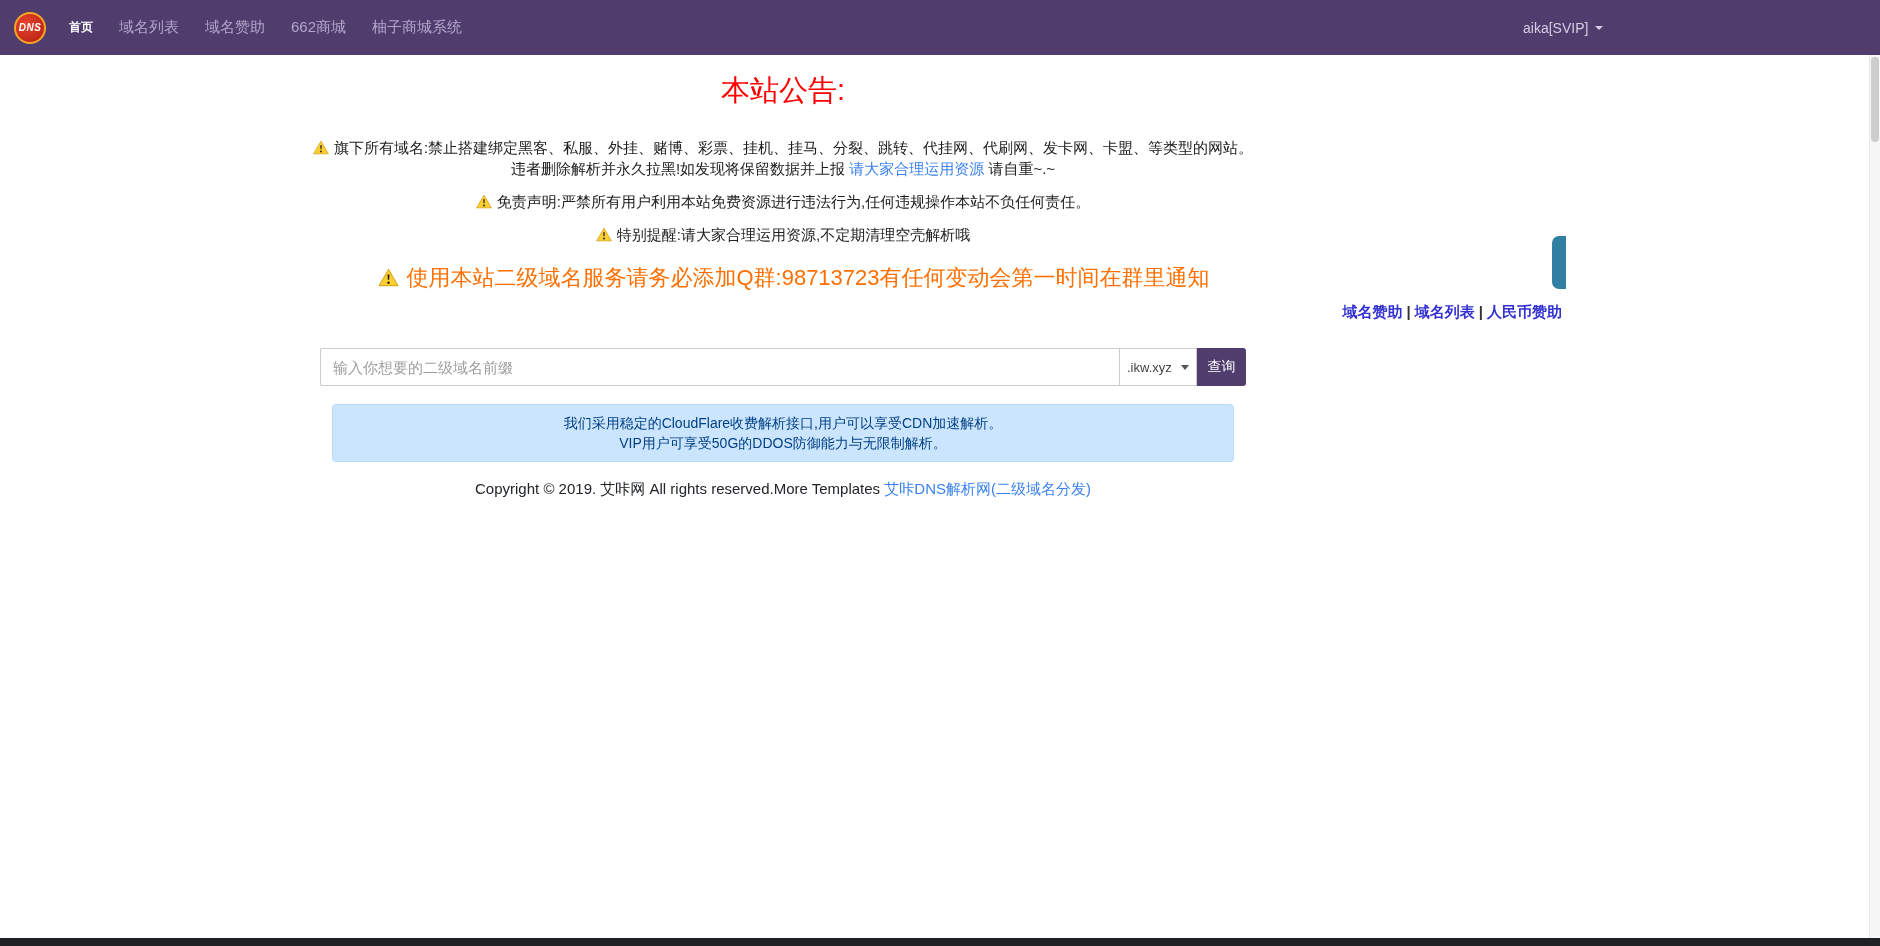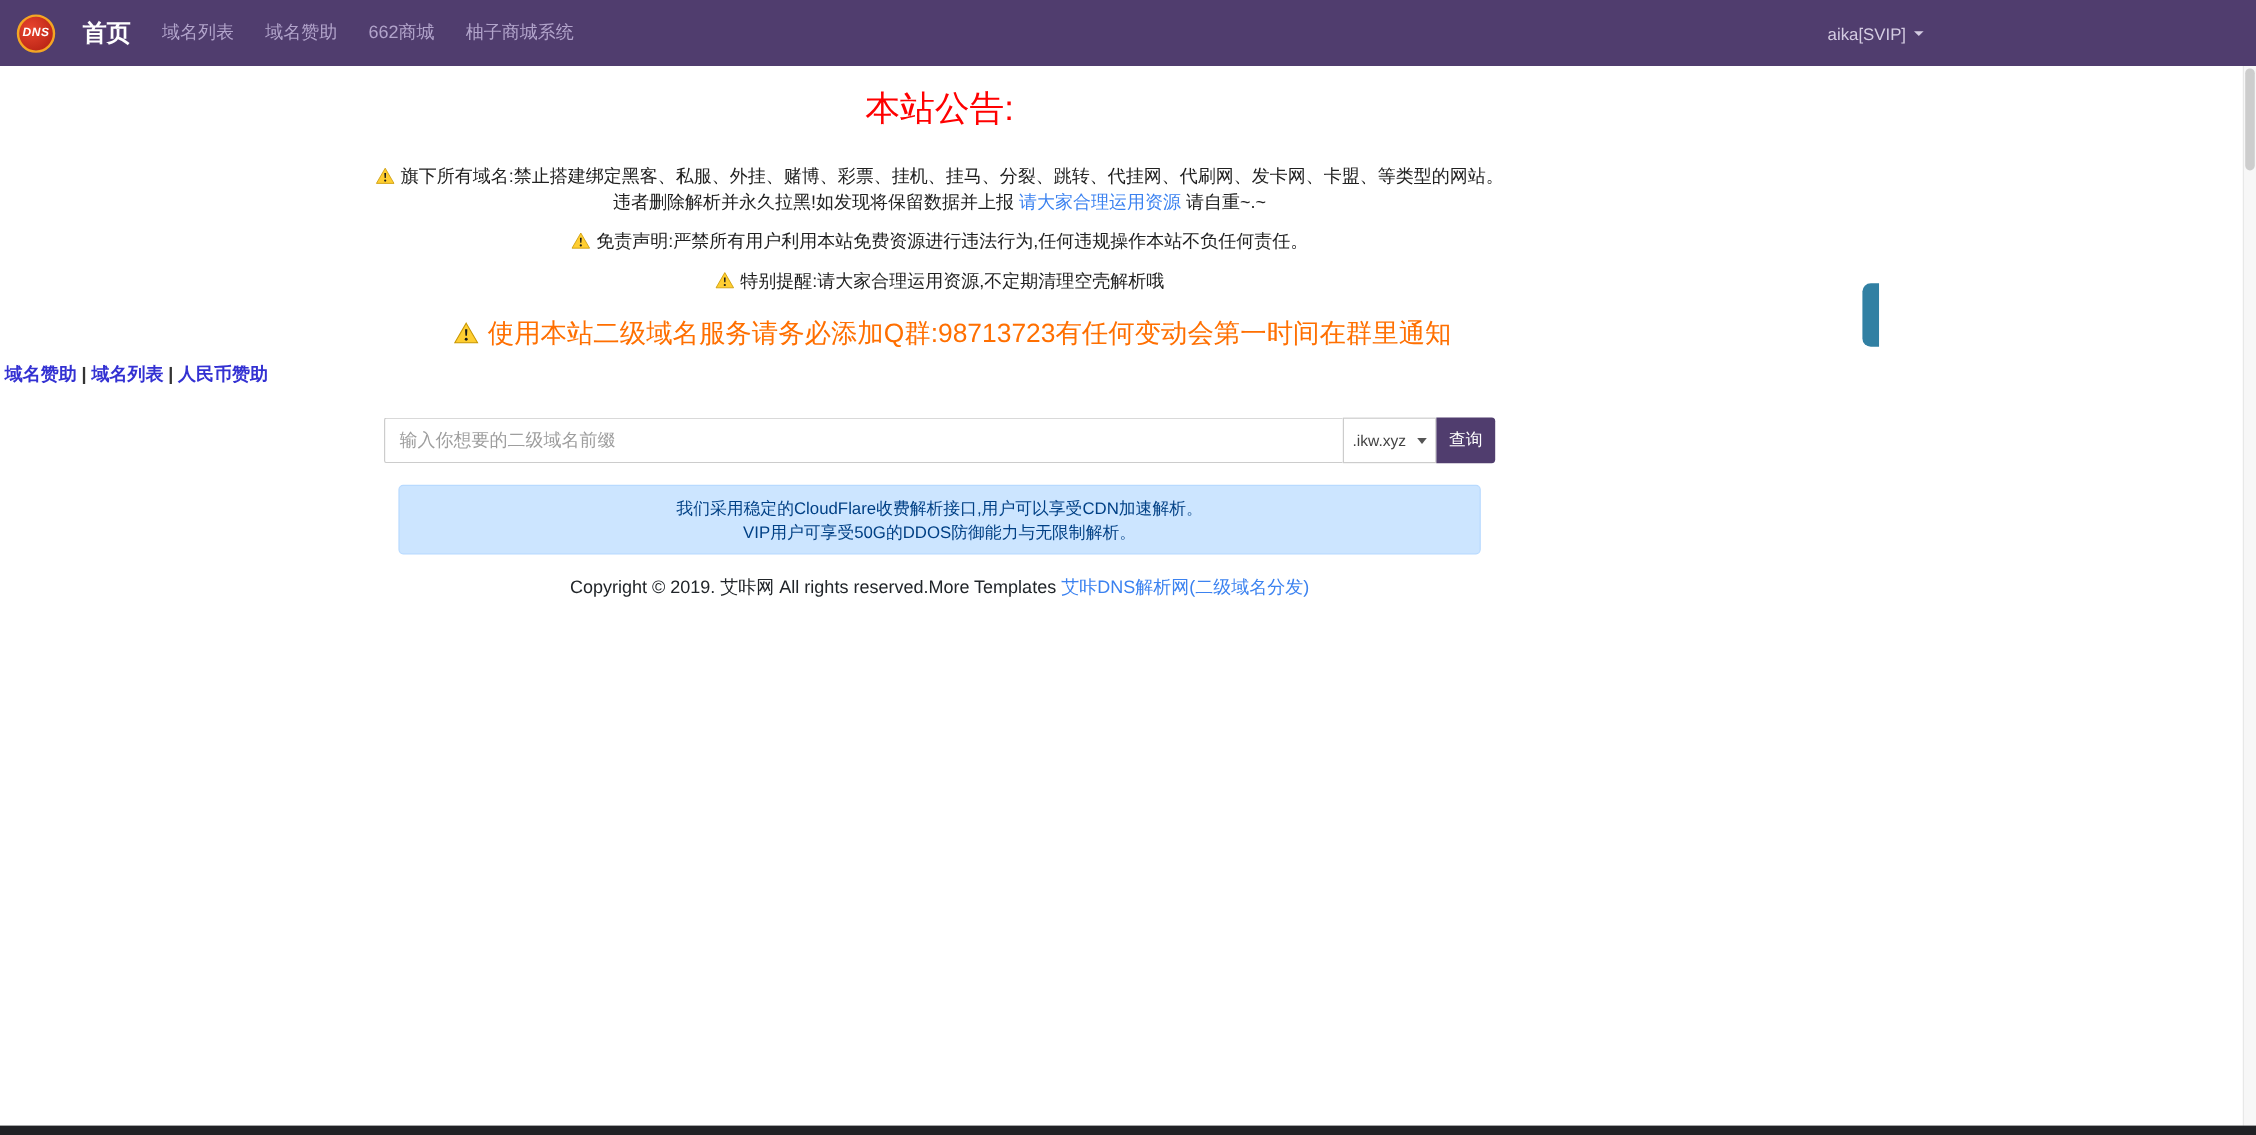--- a/index.html
+++ b/index.html
@@ -23,21 +23,21 @@
     border:2px solid #f5a623;
     display:flex; align-items:center; justify-content:center;
     cursor:pointer; flex:0 0 auto;
   }
   .logo-inner { color:#fff; font-size:10px; font-weight:bold; font-style:italic; letter-spacing:.5px; }
   .nav-items { display:flex; align-items:center; margin-left:10px; }
   .nav-item {
     color:#b2a4cb; font-size:15px; padding:0 13px;
     text-decoration:none; cursor:pointer; white-space:nowrap;
   }
-  .nav-item.active { color:#ffffff; font-weight:bold; font-size:20px; }
+  .nav-item.active { color:#ffffff; font-weight:bold; font-size:12px; }
   .user-menu {
     position:absolute; left:1492px; top:0; height:55px;
     display:flex; align-items:center;
     color:#d4ccE2; color:#d4cce2; font-size:14px; cursor:pointer; white-space:nowrap;margin-left:31px;
   }
   .caret {
     width:0; height:0; margin-left:7px;
     border-left:4px solid transparent; border-right:4px solid transparent;
     border-top:4px solid #d4cce2;
   }
@@ -55,21 +55,21 @@
   .notice-first { margin-top:26px; }
   .warn-icon { display:inline-block; vertical-align:-2px; margin-right:5px; line-height:0; }
   .inline-link { color:var(--link_blue,#3b82f0); text-decoration:none; cursor:pointer; }
 
   .qq-line {
     margin:18px auto 0; text-align:center;
     font-size:22px; color:var(--notice_orange,#ff6f00);padding-left:22px;
   }
   .qq-line .warn-icon { vertical-align:-2px; margin-right:7px; }
 
-  .quick-links { margin-top:10px; text-align:left; font-size:15px; font-weight:bold; }
+  .quick-links { margin-top:10px; text-align:right; font-size:15px; font-weight:bold; }
   .quick-links a { color:var(--quick_link_blue,#3331d2); text-decoration:none; margin:0 4px; cursor:pointer; }
   .quick-links .sep { color:#333333; }
 
   
   .search-row { width:926px; height:38px; margin:26px auto 0; display:flex; }
   .search-input {
     flex:1; height:38px; border:1px solid #cccccc; border-right:none;
     border-radius:2px 0 0 2px; padding:0 12px; font-size:15px; color:#a21caf;
     outline:none; font-family:inherit; background:#ffffff;
   }

